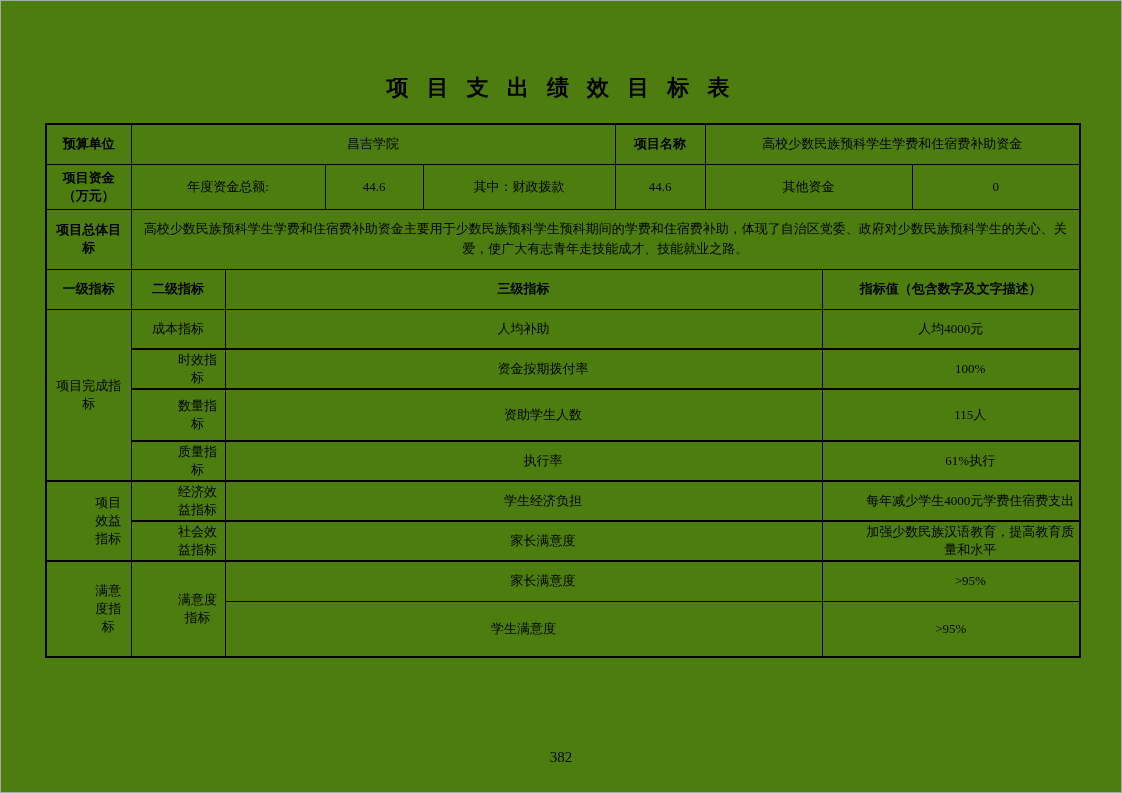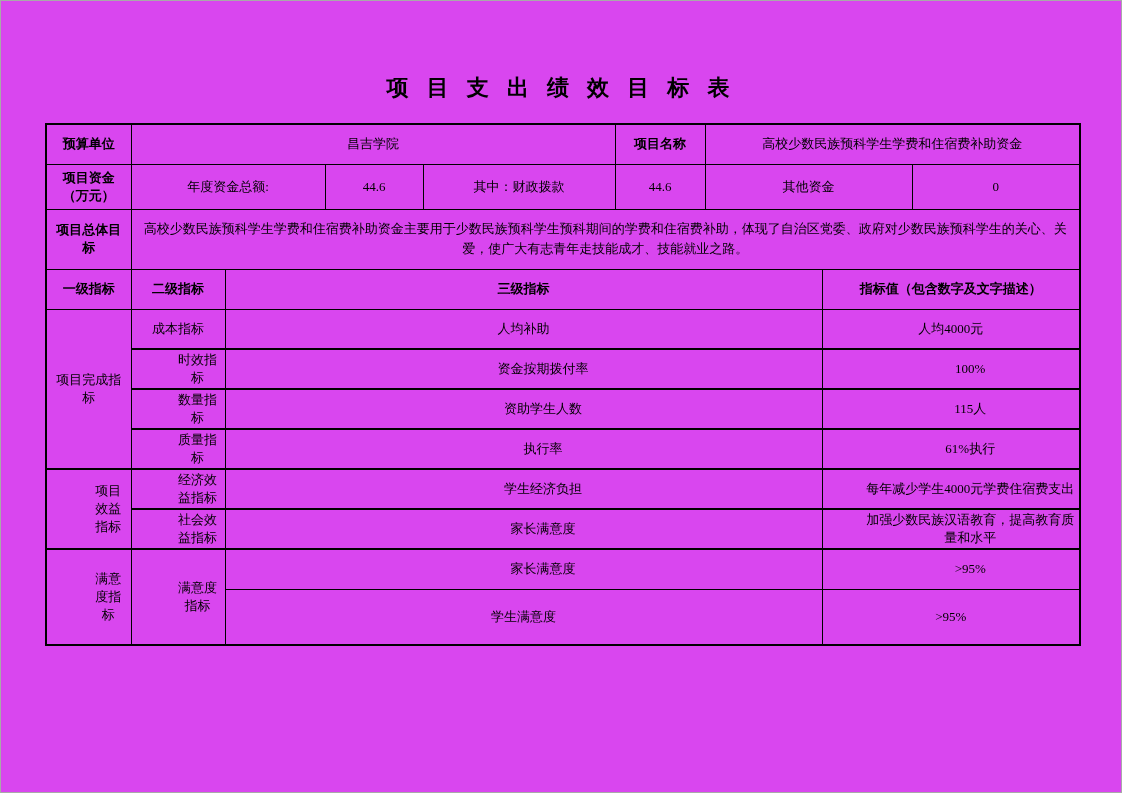--- a/index.html
+++ b/index.html
@@ -1,20 +1,20 @@
 <!DOCTYPE html>
 <html><head>
 <meta charset="utf-8">
 <style>
   html,body { margin:0; padding:0; background:#fff; }
   .page {
     position:relative;
     width:1122px; height:793px;
     box-sizing:border-box;
-    background:#d946ef;
+    background:#4d7c0f;
     border:1px solid #a9a9a9;
     font-family:"Liberation Serif", serif;
     color:#000;
     overflow:hidden;
   }
   .title {
     position:absolute;
     left:0; top:72px; width:100%;
     text-align:center;
     font-family:"Liberation Sans", sans-serif;
@@ -115,21 +115,21 @@
       <td rowspan="4">项目完成指标</td>
       <td>成本指标</td>
       <td colspan="5" class="left">人均补助</td>
       <td colspan="2">人均4000元</td>
     </tr>
     <tr style="height:40px" class="sep">
       <td>时效指标</td>
       <td colspan="5" class="left">资金按期拨付率</td>
       <td colspan="2">100%</td>
     </tr>
-    <tr style="height:40px" class="sep">
+    <tr style="height:52px" class="sep">
       <td>数量指标</td>
       <td colspan="5" class="left">资助学生人数</td>
       <td colspan="2">115人</td>
     </tr>
     <tr style="height:32px" class="sep">
       <td>质量指标</td>
       <td colspan="5" class="left">执行率</td>
       <td colspan="2">61%执行</td>
     </tr>
 
@@ -151,14 +151,15 @@
       <td colspan="5" class="left">家长满意度</td>
       <td colspan="2">&gt;95%</td>
     </tr>
     <tr style="height:56px">
       <td colspan="5" class="left">学生满意度</td>
       <td colspan="2">&gt;95%</td>
     </tr>
   </tbody>
     </table>
 
+  <div class="pagenum">382</div>
 
 </div>
 
 </body></html>

